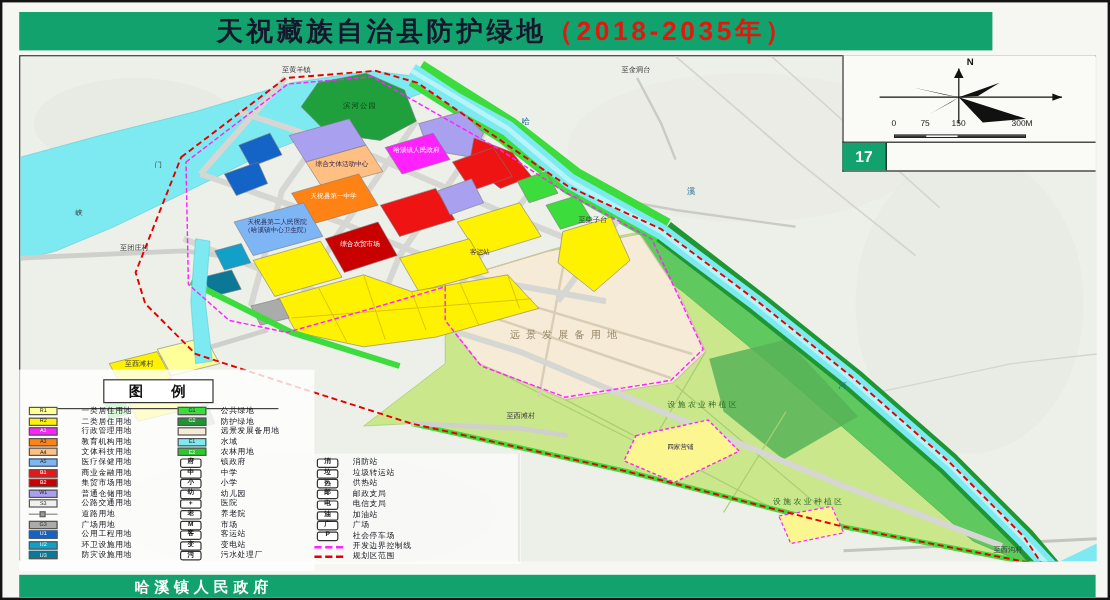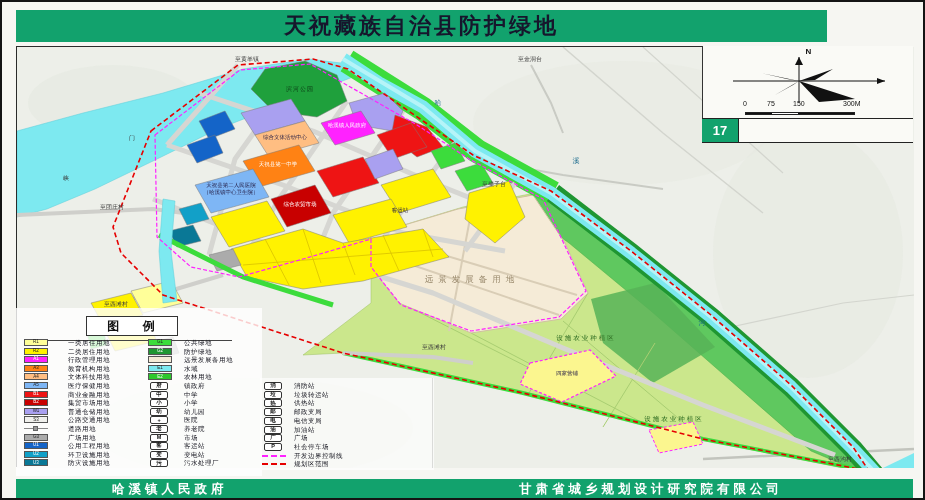--- a/index.html
+++ b/index.html
@@ -59,20 +59,21 @@
   .f-l{left:96px;} .f-r{left:503px;}
 </style>
 </head>
 <body>
 
 <div class="sheet">
 
   <div class="banner">
     <span class="t-dark">天祝藏族自治县</span>
       <span class="t-dark">防护绿地</span>
+      <span class="t-red">（2018-2035年）</span>
   </div>
 
   <div class="map">
     <svg width="897" height="421" viewBox="14 44 897 421" xmlns="http://www.w3.org/2000/svg">
 
       <rect x="14" y="44" width="897" height="421" fill="#edefe9"></rect>
       <ellipse cx="110" cy="100" rx="85" ry="38" fill="#e6e9e1" opacity=".7"></ellipse>
       <ellipse cx="620" cy="120" rx="150" ry="62" fill="#e8ebe3" opacity=".7"></ellipse>
       <ellipse cx="805" cy="250" rx="95" ry="125" fill="#e6e9e1" opacity=".6"></ellipse>
       <ellipse cx="250" cy="425" rx="160" ry="50" fill="#e8ebe3" opacity=".6"></ellipse>
@@ -436,16 +437,15 @@
         <i style="width:27px;background:#fff"></i>
         <i style="width:57px;background:#111"></i>
     </div>
   </div>
   <div class="strip">
     <div class="num">17</div>
   </div>
 
   <div class="footer">
     <span class="f-l">哈溪镇人民政府</span>
-    <span class="f-r">甘肃省城乡规划设计研究院有限公司</span>
   </div>
 
 </div>
 
 </body></html>

